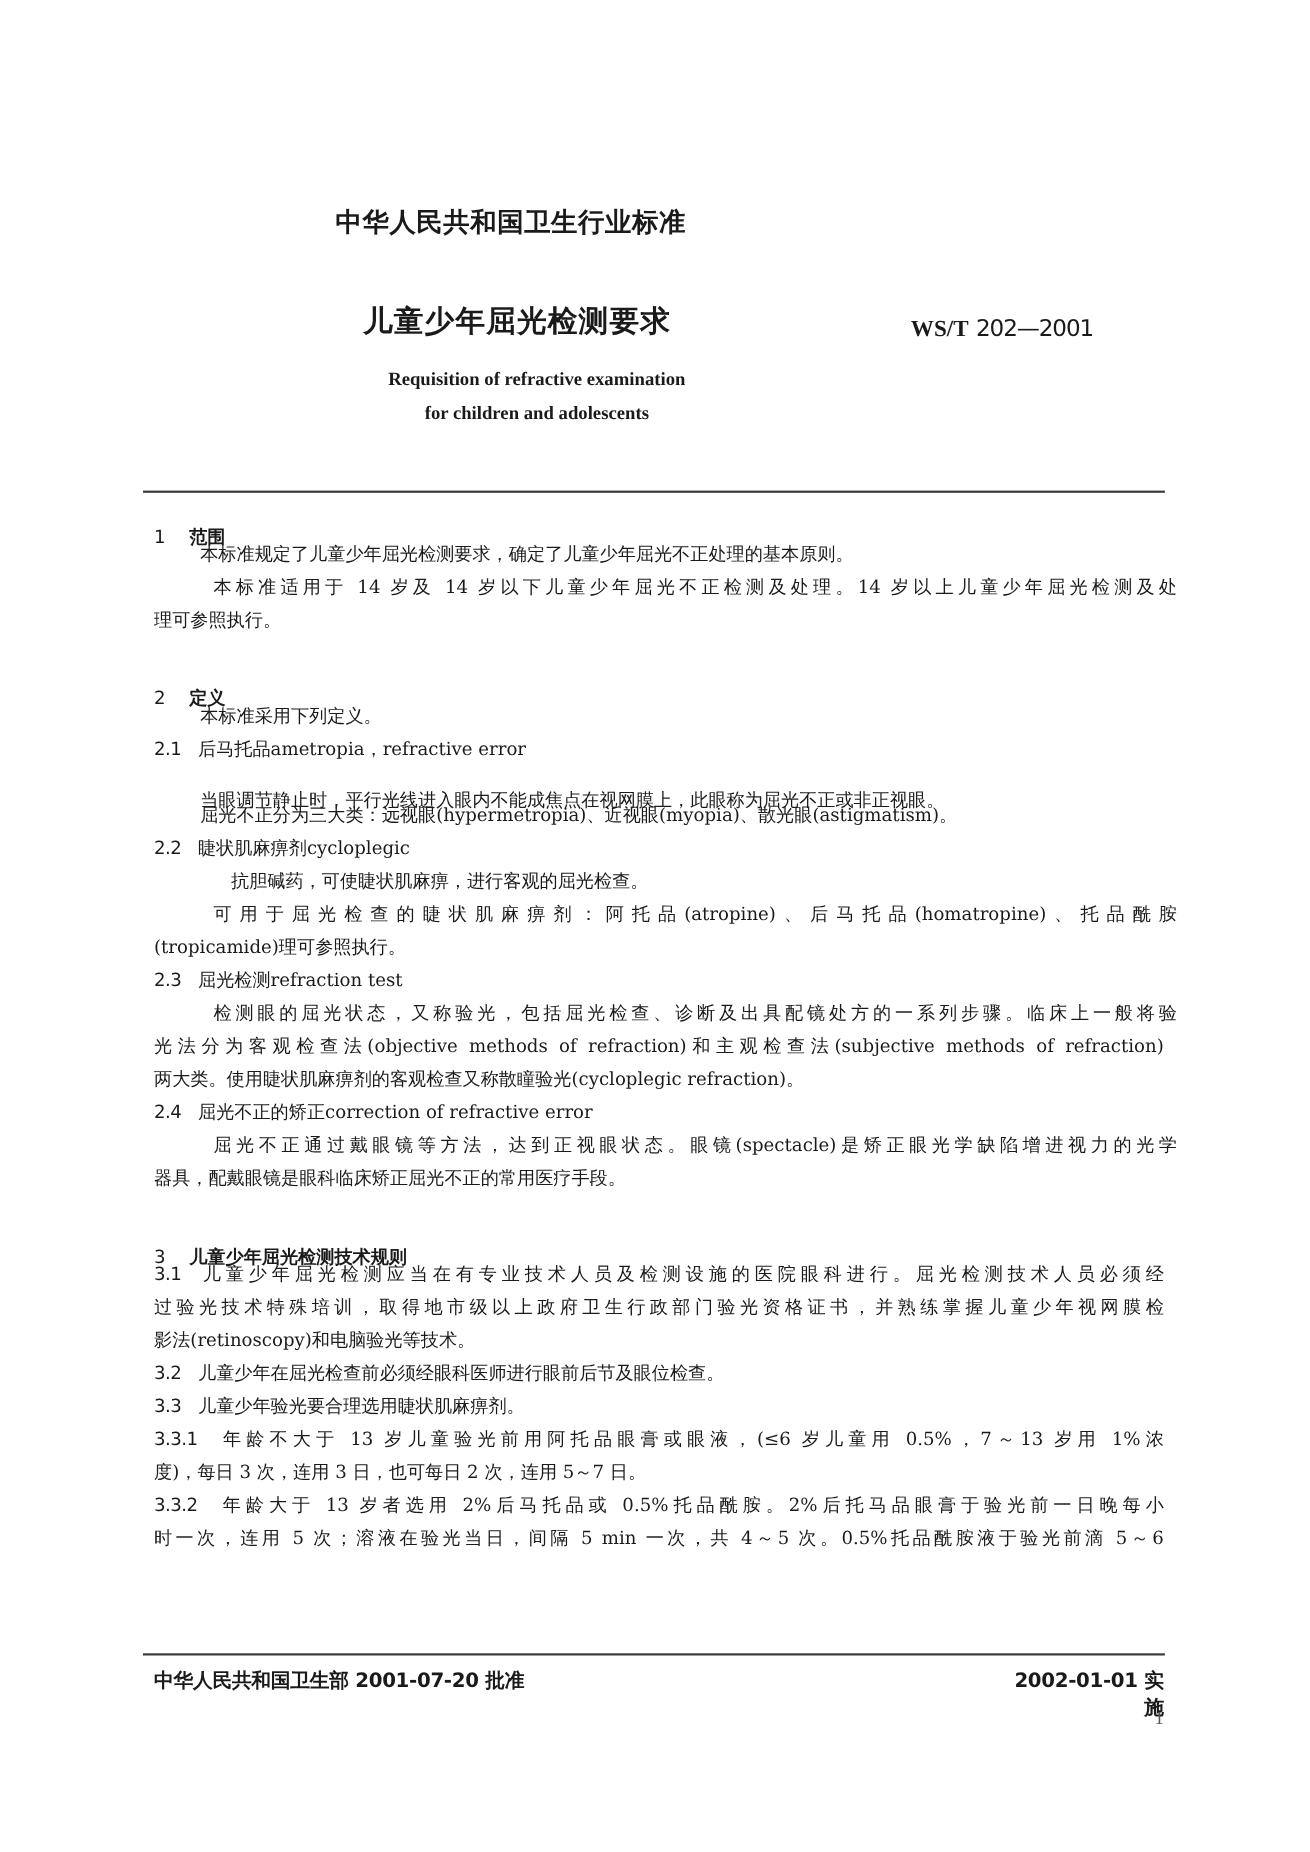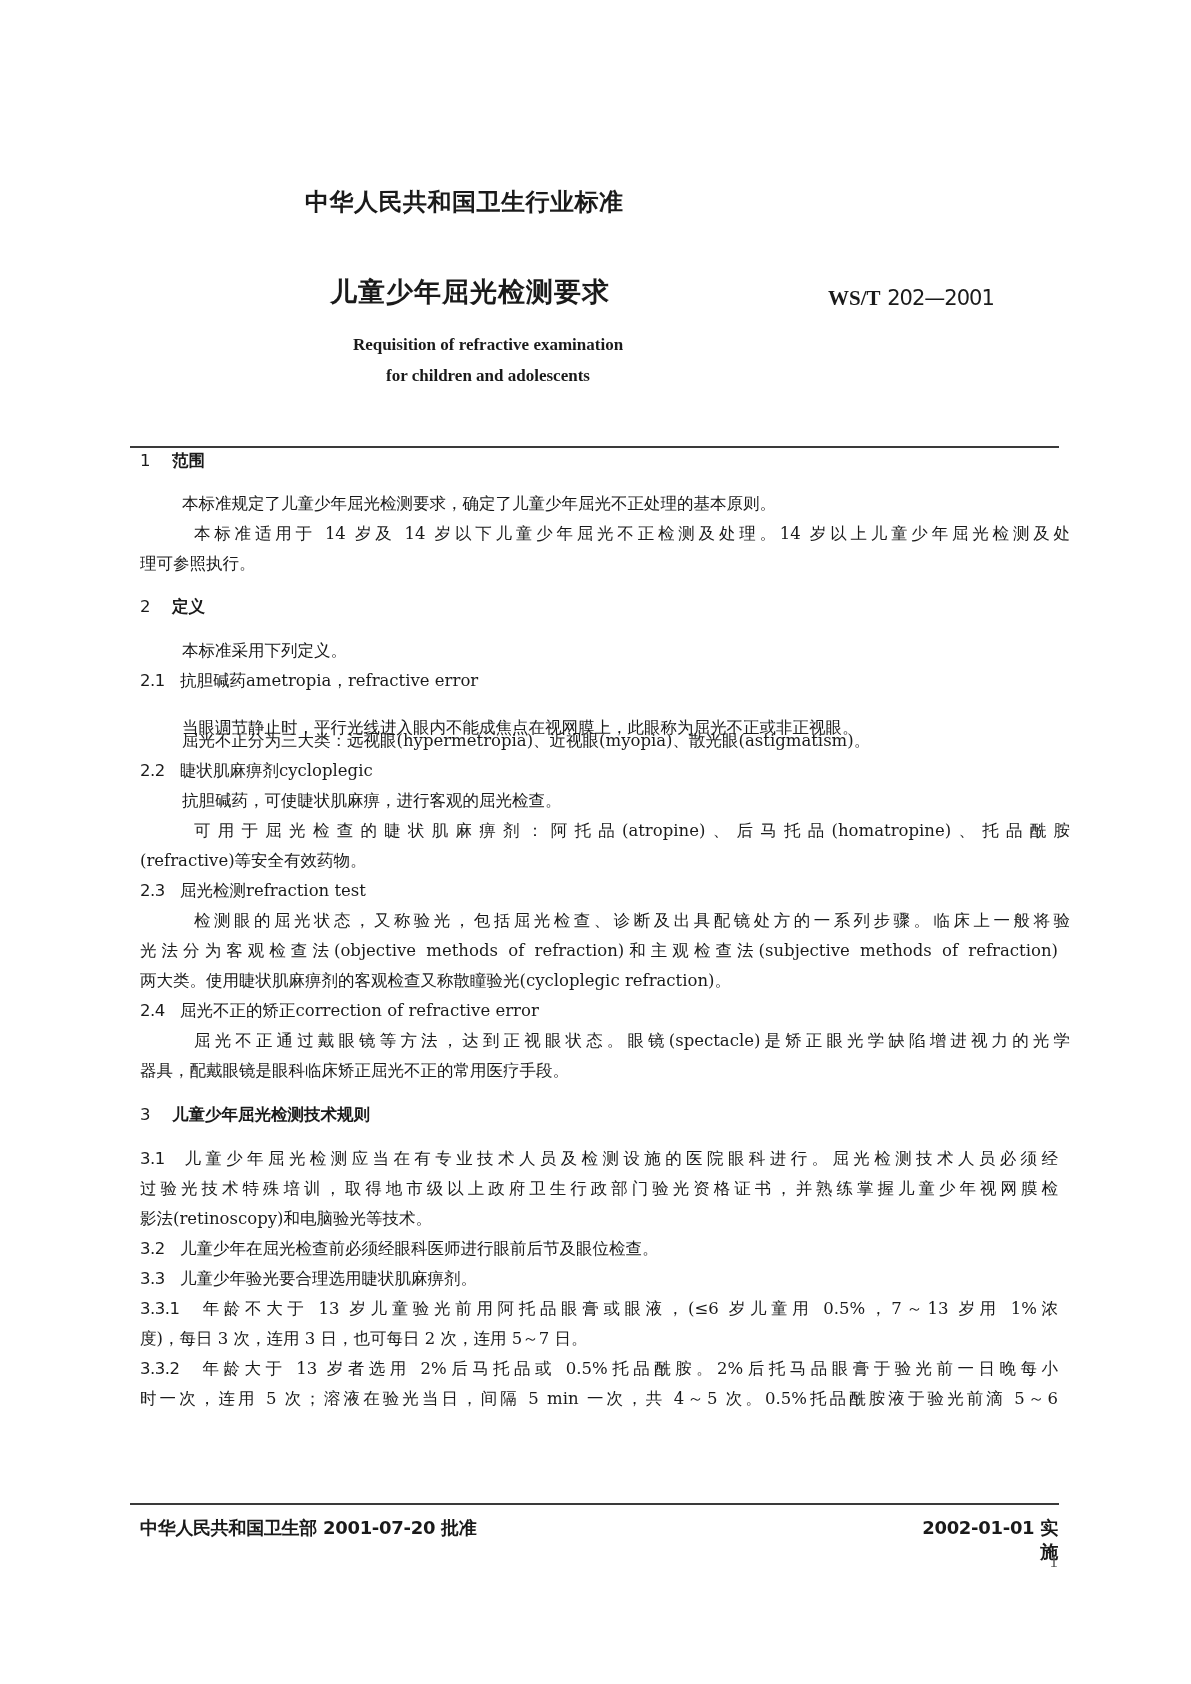--- a/index.html
+++ b/index.html
@@ -19,21 +19,21 @@
   #en-title-1 { left: 320px; top: 335px; width: 336px; text-align: center; font-size: 17px; font-weight: bold; font-family: "Liberation Serif", serif; }
   #en-title-2 { left: 320px; top: 366px; width: 336px; text-align: center; font-size: 17px; font-weight: bold; font-family: "Liberation Serif", serif; }
 
   .rule { position: absolute; left: 130px; width: 929px; background: #3a3a3a; }
   #top-rule { top: 446px; height: 2px; }
   #bottom-rule { top: 1503px; height: 2px; }
 
   .content { position: absolute; left: 140px; width: 918px; font-size: 16.5px; }
   .line { position: absolute; left: 0; white-space: nowrap; line-height: 22px; }
   .indent { left: 42px; }
-  .sec-head { font-family: "DejaVu Sans", "Liberation Sans", sans-serif; font-size: 16.5px; font-weight: bold; }
+  .sec-head { font-family: "DejaVu Sans", "Liberation Sans", sans-serif; font-size: 16.5px; font-weight: bold; margin-top: 28px; }
   .sec-head .n { font-weight: normal; display: inline-block; width: 32px; }
   .clause-num { font-family: "DejaVu Sans", "Liberation Sans", sans-serif; display: inline-block; letter-spacing: -0.5px; }
   .term-en { }
   .just { text-align: justify; text-align-last: justify; width: 918px; }
   .just-i { text-align: justify; text-align-last: justify; width: 876px; margin-left: 12px; }
 
   #footer-left { left: 140px; top: 1516px; font-size: 18px; font-family: "DejaVu Sans", sans-serif; font-weight: bold; letter-spacing: -0.3px; }
   #footer-right { left: 905px; top: 1516px; width: 153px; text-align: right; font-size: 18px; font-family: "DejaVu Sans", sans-serif; font-weight: bold; letter-spacing: -0.3px; }
   #page-number { left: 1030px; top: 1552px; width: 28px; text-align: right; font-size: 17px; font-family: "Liberation Serif", serif; color: #555; }
 </style>
@@ -59,31 +59,31 @@
   <div class="line indent" style="top:493px;">本标准规定了儿童少年屈光检测要求，确定了儿童少年屈光不正处理的基本原则。</div>
   <div class="line indent just-i" style="top:523px;">本标准适用于 14 岁及 14 岁以下儿童少年屈光不正检测及处理。14 岁以上儿童少年屈光检测及处</div>
   <div class="line" style="top:553px;">理可参照执行。</div>
 
   <div class="line sec-head" style="top:596px;">
     <span class="n">2</span><span>定义</span>
   </div>
   <div class="line indent" style="top:640px;">本标准采用下列定义。</div>
 
   <div class="line" style="top:670px;">
-    <span class="clause-num" style="width:40px;">2.1</span><span>抗胆碱药</span><span class="term-en">ametropia，refractive error</span>
+    <span class="clause-num" style="width:40px;">2.1</span><span>后马托品</span><span class="term-en">ametropia，refractive error</span>
   </div>
   <div class="line indent" style="top:700px;margin-top:17px;">当眼调节静止时，平行光线进入眼内不能成焦点在视网膜上，此眼称为屈光不正或非正视眼。</div>
   <div class="line indent" style="top:730px;">屈光不正分为三大类：远视眼(hypermetropia)、近视眼(myopia)、散光眼(astigmatism)。</div>
 
   <div class="line" style="top:760px;">
     <span class="clause-num" style="width:40px;">2.2</span><span>睫状肌麻痹剂</span><span class="term-en">cycloplegic</span>
   </div>
-  <div class="line indent" style="top:790px;">抗胆碱药，可使睫状肌麻痹，进行客观的屈光检查。</div>
+  <div class="line indent" style="top:790px;margin-left:28px;">抗胆碱药，可使睫状肌麻痹，进行客观的屈光检查。</div>
   <div class="line indent just-i" style="top:820px;">可用于屈光检查的睫状肌麻痹剂：阿托品(atropine)、后马托品(homatropine)、托品酰胺</div>
-  <div class="line" style="top:850px;">(refractive)等安全有效药物。</div>
+  <div class="line" style="top:850px;">(tropicamide)理可参照执行。</div>
 
   <div class="line" style="top:880px;">
     <span class="clause-num" style="width:40px;">2.3</span><span>屈光检测</span><span class="term-en">refraction test</span>
   </div>
   <div class="line indent just-i" style="top:910px;">检测眼的屈光状态，又称验光，包括屈光检查、诊断及出具配镜处方的一系列步骤。临床上一般将验</div>
   <div class="line just" style="top:940px;">光法分为客观检查法(objective methods of refraction)和主观检查法(subjective methods of refraction)</div>
   <div class="line" style="top:970px;">两大类。使用睫状肌麻痹剂的客观检查又称散瞳验光(cycloplegic refraction)。</div>
 
   <div class="line" style="top:1000px;">
     <span class="clause-num" style="width:40px;">2.4</span><span>屈光不正的矫正</span><span class="term-en">correction of refractive error</span>

